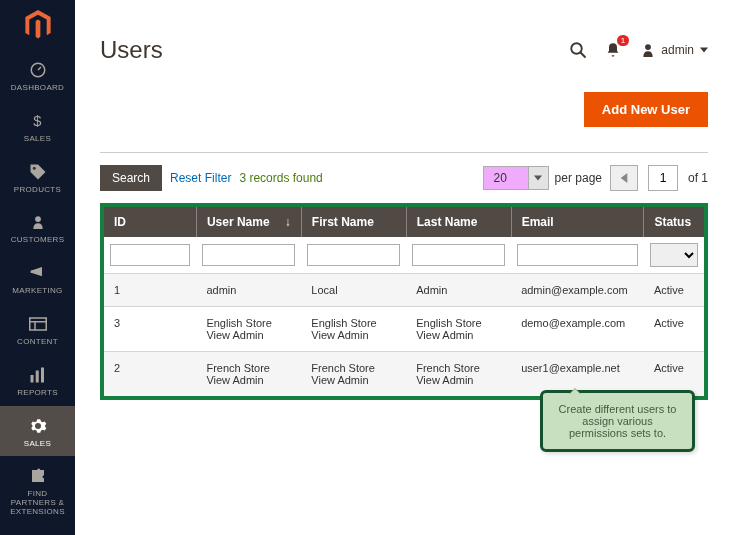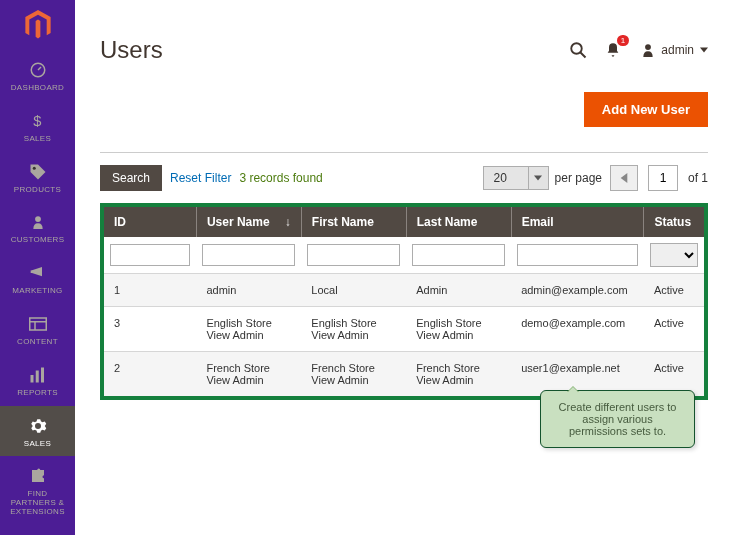--- a/index.html
+++ b/index.html
@@ -1,17 +1,17 @@
 <!DOCTYPE html>
 <html><head>
 <meta charset="utf-8">
 <style>
 * { box-sizing: border-box; margin: 0; padding: 0; }
 body { font-family: Arial, Helvetica, sans-serif; font-size: 12px; color: #333; background: #fff; width: 733px; height: 535px; overflow: hidden; position: relative; }
-.sidebar { position: absolute; left: 0; top: 0; width: 75px; height: 535px; background: #4c1d95; display: flex; flex-direction: column; }
+.sidebar { position: absolute; left: 0; top: 0; width: 75px; height: 535px; background: #0f172a; display: flex; flex-direction: column; }
 .logo { display: flex; align-items: center; justify-content: center; height: 50px; }
 .logo svg { width: 26px; height: 30px; }
 .nav-item { display: flex; flex-direction: column; align-items: center; justify-content: center; padding: 10px 4px 8px; color: #aaa69f; cursor: pointer; font-size: 8px; letter-spacing: .3px; text-align: center; line-height: 1.1; }
 .nav-item.active { background: #524d49; color: #fff; }
 .nav-icon { width: 20px; height: 20px; margin-bottom: 4px; display: flex; align-items: center; justify-content: center; }
 .main { position: absolute; left: 75px; top: 0; width: 658px; height: 535px; padding: 0 25px; }
 .page-header { display: flex; align-items: center; justify-content: space-between; padding-top: 36px; padding-bottom: 8px; }
 .page-title { font-size: 24px; font-weight: 400; color: #41362f; }
 .header-actions { display: flex; align-items: center; gap: 18px; }
 .hicon { width: 18px; height: 18px; cursor: pointer; position: relative; }
@@ -19,34 +19,34 @@
 .user-drop { display: flex; align-items: center; gap: 6px; cursor: pointer; font-size: 12px; color: #41362f; }
 .actions-bar { display: flex; justify-content: flex-end; padding: 20px 0 25px; border-bottom: 1px solid #ccc; }
 .btn-primary { background: #eb5202; color: #fff; border: none; padding: 10px 18px; font-size: 13px; font-weight: 600; cursor: pointer; }
 .toolbar { display: flex; align-items: center; padding: 12px 0; gap: 8px; }
 .btn-search { background: #514943; color: #fff; border: none; padding: 6px 12px; font-size: 12px; cursor: pointer; }
 .link { color: #006bb4; cursor: pointer; font-size: 12px; }
 .records { font-size: 12px; color: #4d7c0f; }
 .spacer { flex: 1; }
 .perpage { display: flex; align-items: center; gap: 6px; font-size: 12px; }
 .select-box { display: flex; border: 1px solid #adadad; }
-.select-box .val { padding: 4px 10px; width: 44px; background: #e5e5e5; }
+.select-box .val { padding: 4px 10px; width: 44px; background: #f0abfc; }
 .select-box .arrow { width: 20px; background: #e3e3e3; display: flex; align-items: center; justify-content: center; border-left: 1px solid #adadad; cursor: pointer; }
 .pager { display: flex; align-items: center; gap: 10px; }
 .pager-btn { width: 28px; height: 26px; border: 1px solid #adadad; background: #efefef; display: flex; align-items: center; justify-content: center; cursor: pointer; color: #777; }
 .pager-input { width: 30px; height: 26px; border: 1px solid #adadad; text-align: center; font-size: 12px; }
 table { width: 100%; border-collapse: collapse; border: 4px solid #15803d; }
 thead th { background: #514943; color: #fff; text-align: left; font-weight: 600; font-size: 12px; padding: 8px 10px; border-right: 1px solid #8a837f; }
 thead th:last-child { border-right: none; }
 tr.filter td { padding: 6px; border-bottom: 1px solid #d6d6d6; background: #fff; }
 tr.filter input, tr.filter select { width: 100%; border: 1px solid #adadad; padding: 4px; font-size: 11px; }
 tbody tr.row td { padding: 10px; font-size: 11px; border-bottom: 1px solid #d6d6d6; vertical-align: top; }
 tbody tr.row:nth-child(even) { background: #f5f5f5; }
 .sort-arrow { float: right; opacity: .85; }
-.tooltip { position: absolute; left: 540px; top: 390px; width: 155px; background: #c9e0c0; border: 1px solid #14532d; border-radius: 6px; padding: 10px 12px; font-size: 11px; text-align: center; color: #465b3e; box-shadow: 2px 2px 4px rgba(0,0,0,.15); }
+.tooltip { position: absolute; left: 540px; top: 390px; width: 155px; background: #c9e0c0; border: 3px solid #14532d; border-radius: 6px; padding: 10px 12px; font-size: 11px; text-align: center; color: #465b3e; box-shadow: 2px 2px 4px rgba(0,0,0,.15); }
 .tooltip::before { content: ""; position: absolute; top: -11px; left: 26px; border: 6px solid transparent; border-bottom-color: #86b377; }
 .tooltip::after { content: ""; position: absolute; top: -9px; left: 27px; border: 5px solid transparent; border-bottom-color: #c9e0c0; }
 .col-id{width:90px}.col-un{width:100px}.col-fn{width:100px}.col-ln{width:100px}.col-em{width:120px}.col-st{width:55px}
 </style>
 </head>
 <body>
 
 <div class="sidebar">
   <div class="logo">
     <svg viewBox="0 0 32 38">

